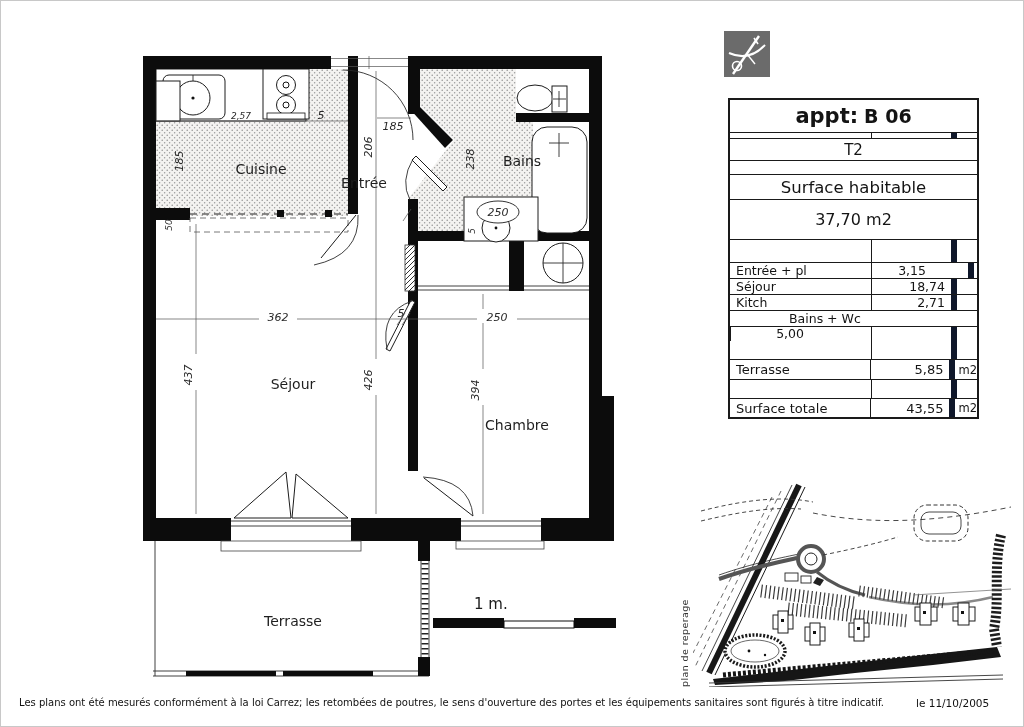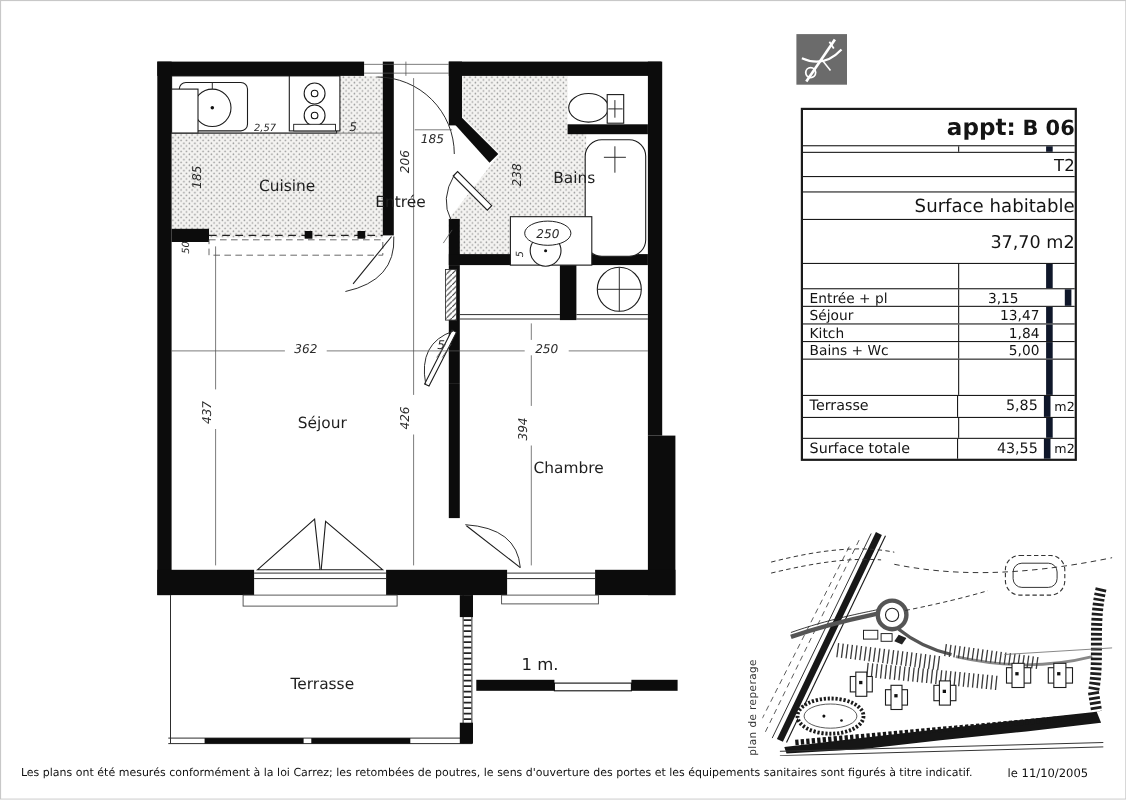--- a/index.html
+++ b/index.html
@@ -14,21 +14,21 @@
   .vthin{stroke:#555;stroke-width:0.7;fill:none;}
   .fix{fill:#ffffff;stroke:#1c1c1c;stroke-width:1;}
   
   .logo-box{position:absolute;left:723px;top:30px;width:46px;height:46px;background:#6b6b6b;}
   .brand{position:absolute;left:780px;top:38px;font-family:"DejaVu Serif",serif;
          font-size:19px;letter-spacing:1.5px;color:#3c3c3c;}
   
   .card{position:absolute;left:727px;top:97px;width:247px;border:2px solid #1a1a1a;background:#fff;color:#141414;}
   .r{display:flex;border-top:1px solid #1a1a1a;align-items:center;box-sizing:border-box;}
   .r.first{border-top:none;}
-  .cf{width:100%;text-align:right;}
+  .cf{width:100%;text-align:center;}
   .cl{width:141px;padding-left:6px;box-sizing:border-box;}
   .cv{width:80px;border-left:1px solid #1a1a1a;text-align:right;padding-right:6px;box-sizing:border-box;align-self:stretch;display:flex;align-items:center;justify-content:flex-end;}
   .cu{flex:1;border-left:6px solid #0f172a;padding-left:3px;font-size:11.5px;align-self:stretch;display:flex;align-items:center;}
   .hdr{font-size:21px;font-weight:700;}
   .hdr .num{font-weight:600;font-size:19px;margin-left:6px;}
   .listrow{font-size:12.5px;}
   
   .reperage{position:absolute;left:678px;top:686px;transform:rotate(-90deg);transform-origin:0 0;
             font-size:9.5px;color:#333;letter-spacing:0.4px;white-space:nowrap;}
   .footer-note{position:absolute;left:18px;top:696px;font-size:10px;color:#111;}
@@ -235,29 +235,29 @@
         <div class="cv"></div>
         <div class="cu"></div>
     </div>
     <div class="r listrow" style="height:16px;gap:36px;">
       <div class="cl">Entrée + pl</div>
       <div class="cv">3,15</div>
       <div class="cu"></div>
     </div>
     <div class="r listrow" style="height:16px;">
       <div class="cl">Séjour</div>
-      <div class="cv">13,47</div>
+      <div class="cv">18,74</div>
       <div class="cu"></div>
     </div>
     <div class="r listrow" style="height:16px;">
       <div class="cl">Kitch</div>
-      <div class="cv">1,84</div>
+      <div class="cv">2,71</div>
       <div class="cu"></div>
     </div>
-    <div class="r listrow" style="height:16px;">
+    <div class="r listrow" style="height:16px;flex-direction:column;">
       <div class="cl">Bains + Wc</div>
       <div class="cv">5,00</div>
       <div class="cu"></div>
     </div>
     <div class="r" style="height:33px;">
       <div class="cl"></div>
         <div class="cv"></div>
         <div class="cu"></div>
     </div>
     <div class="r listrow" style="height:20px;font-size:13px;">

